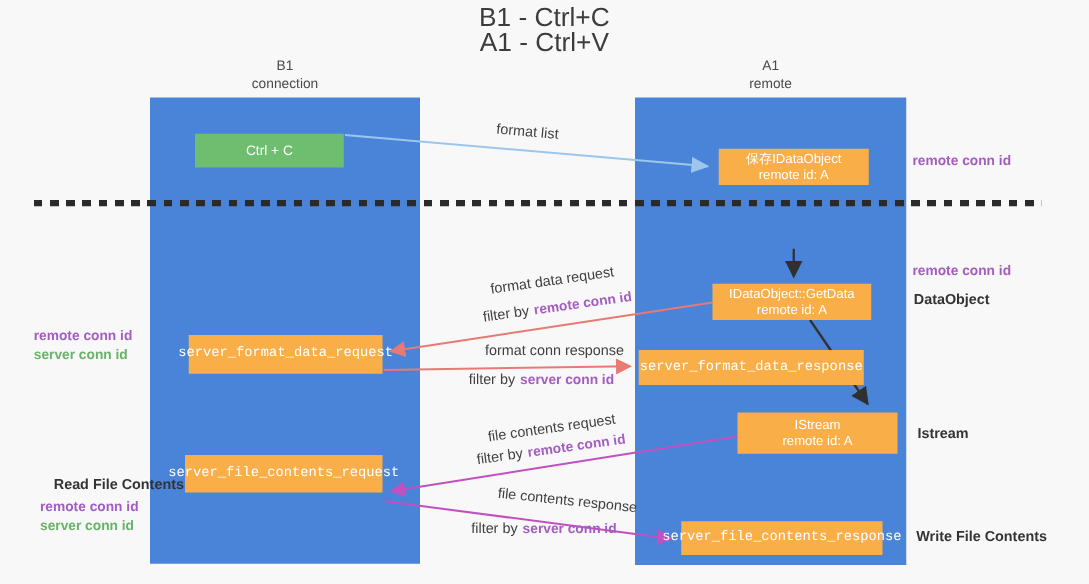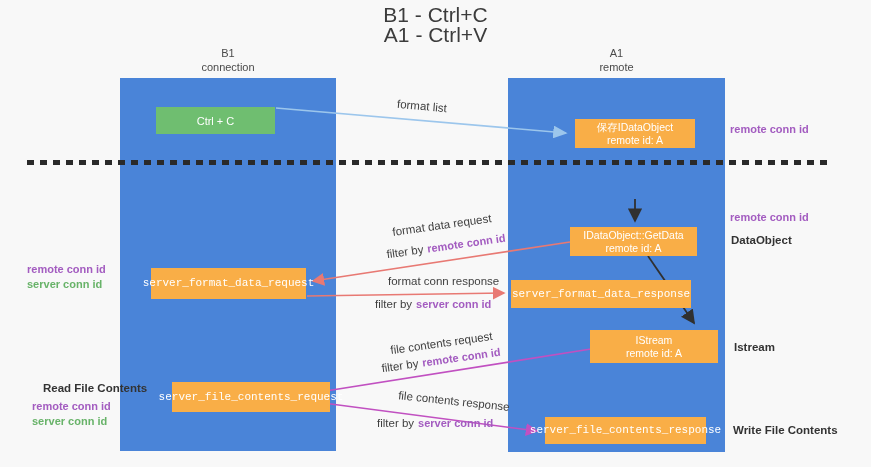--- a/index.html
+++ b/index.html
@@ -95,21 +95,21 @@
   </div>
 
   <div class="abs node orange one" style="left:151px;top:268px;width:155px;height:31px;">
     <span>server_format_data_request</span>
   </div>
 
   <div class="abs node orange one" style="left:511px;top:280px;width:180px;height:28px;">
     <span>server_format_data_response</span>
   </div>
 
-  <div class="abs node orange one" style="left:148px;top:382px;width:158px;height:30px;margin-left:24px;">
+  <div class="abs node orange one" style="left:148px;top:364px;width:158px;height:30px;">
     <span>server_file_contents_request</span>
   </div>
 
   <div class="abs node orange one" style="left:545px;top:417px;width:161px;height:27px;">
     <span>server_file_contents_response</span>
   </div>
 
   <div class="abs lbl rot-dn1" style="left:397px;top:100px;">format list</div>
 
   <div class="abs lbl rot-up" style="left:392px;top:219px;">format data request</div>

